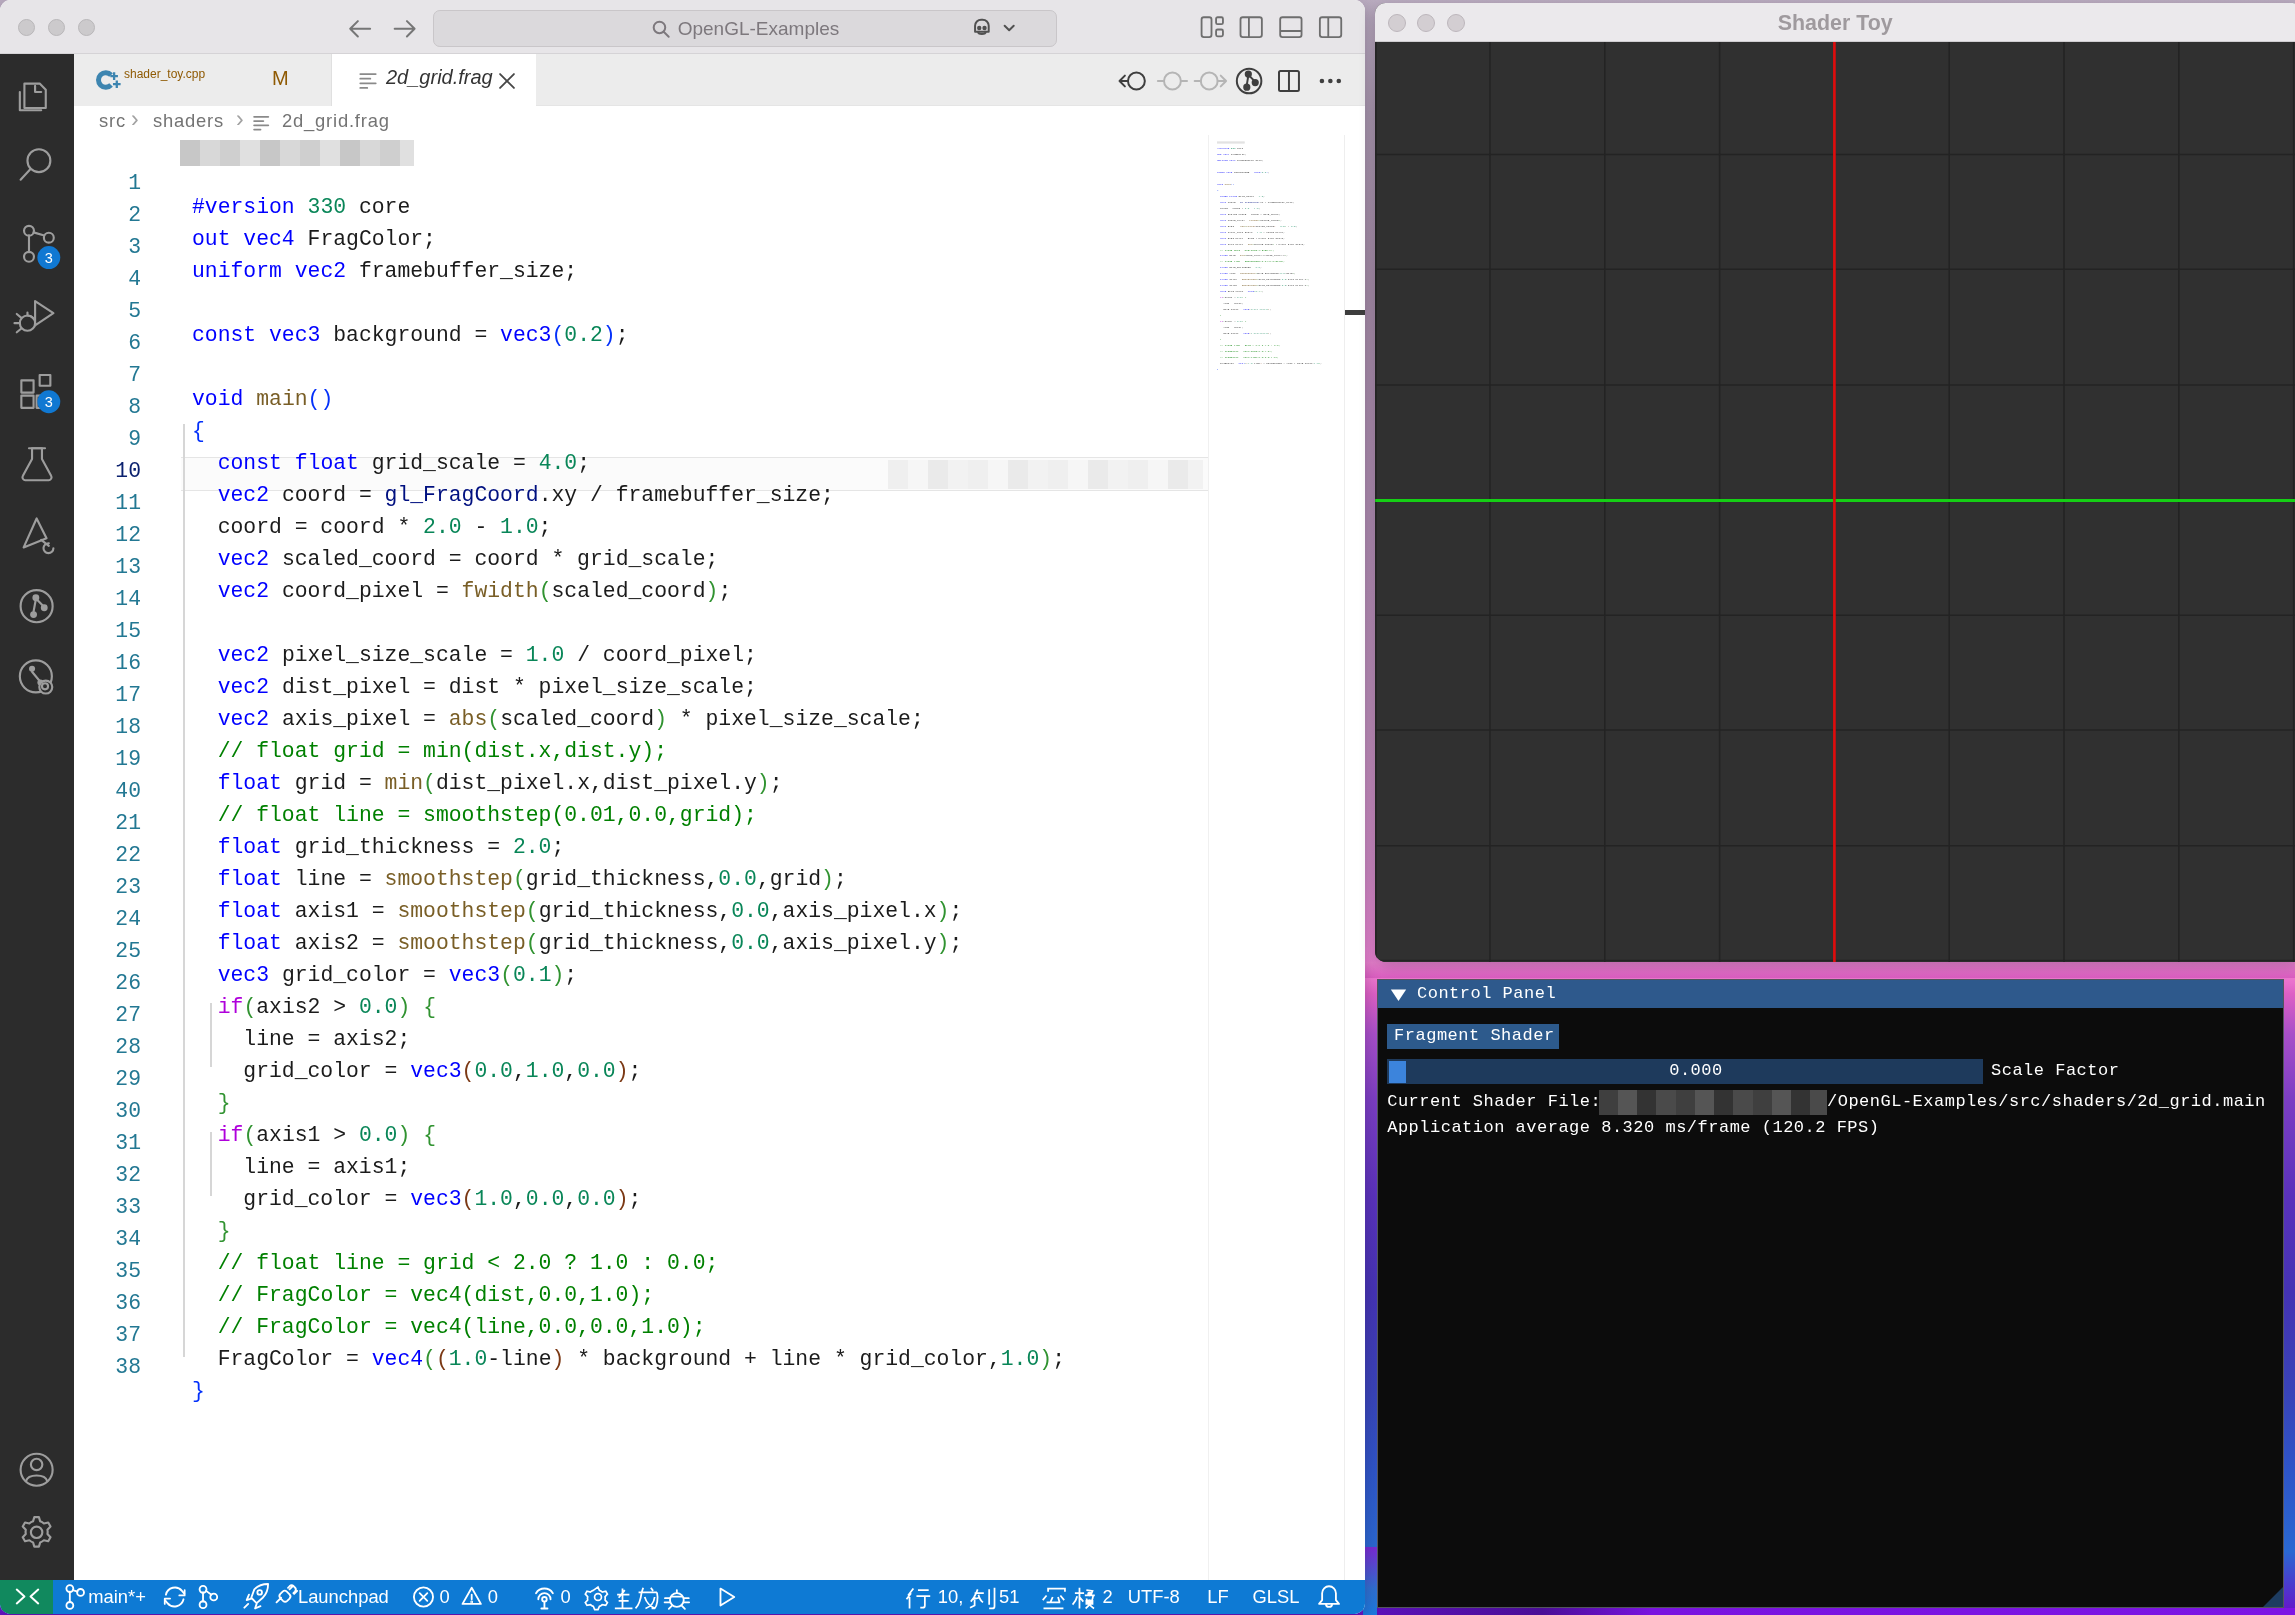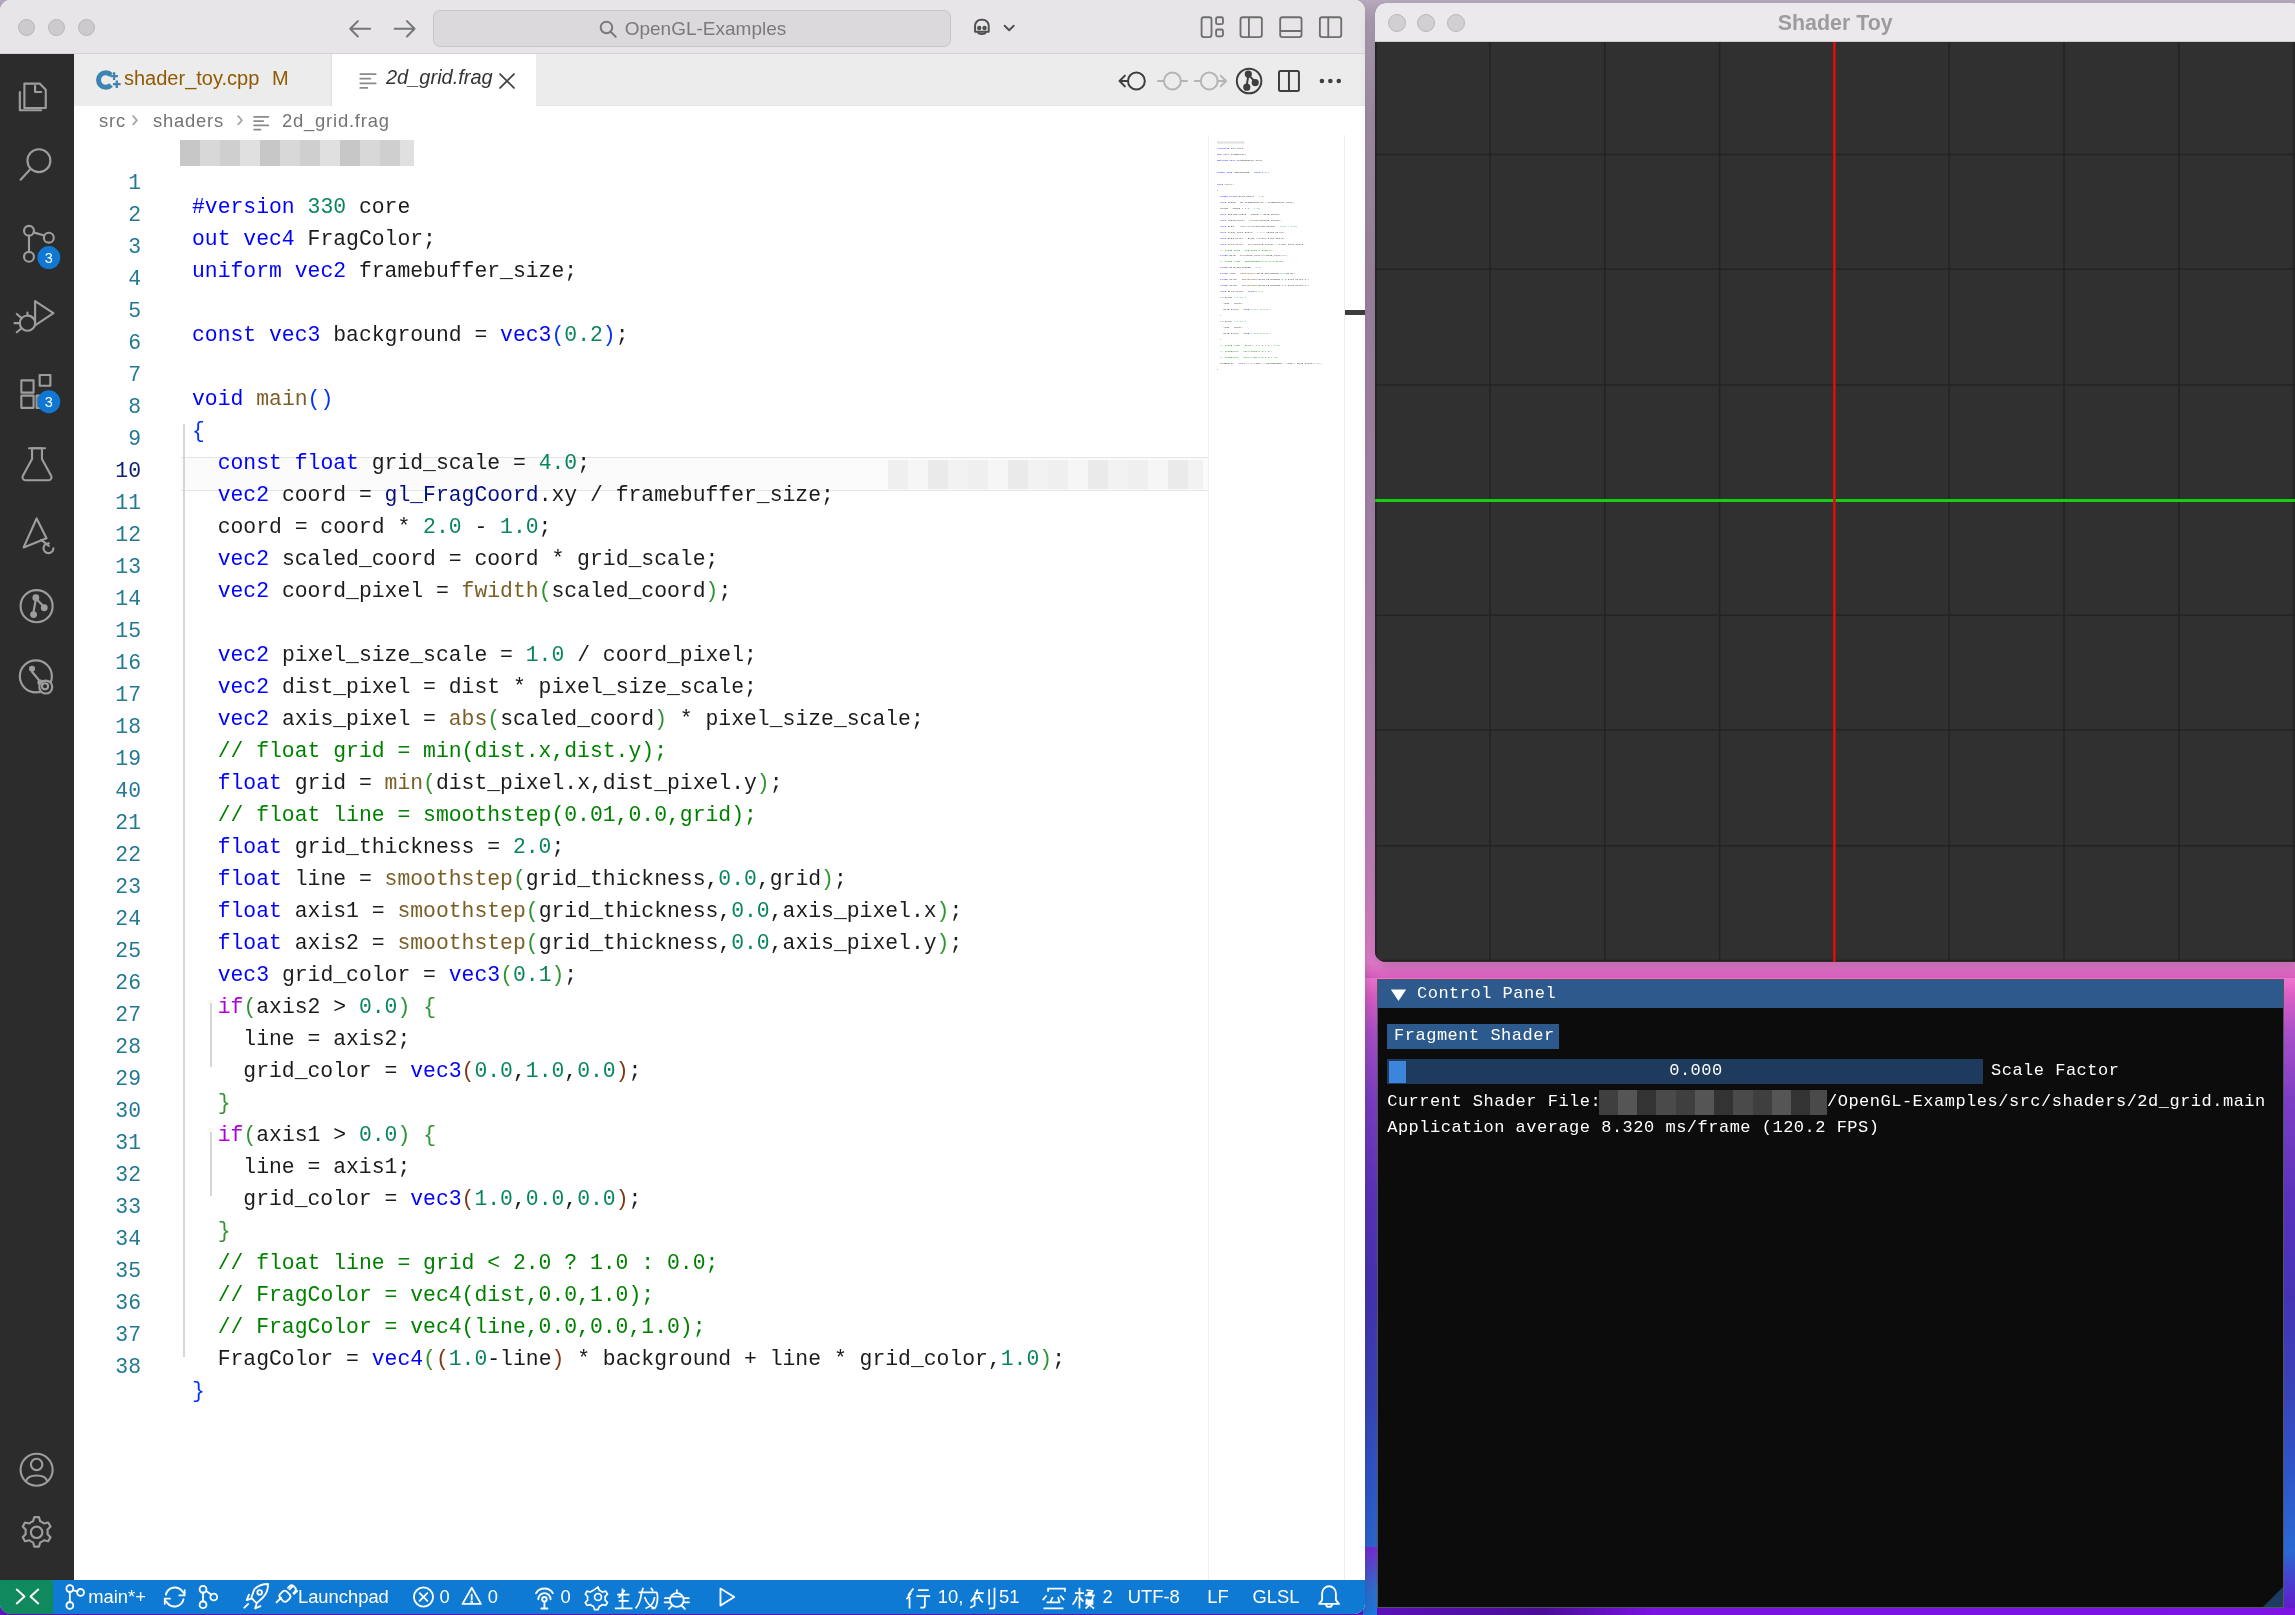--- a/index.html
+++ b/index.html
@@ -22,21 +22,21 @@
   border-radius:10.7px; overflow:hidden; background:#ffffff;
   box-shadow:0 4.6px 15.3px rgba(40,25,50,0.28);
 }
 #titlebar {
   position:absolute; left:0; top:0; width:100%; height:54px;
   background:#e7e5e8; border-bottom:0.8px solid #d5d3d6;
 }
 .tl { position:absolute; top:19px; width:17px; height:17px; border-radius:50%;
   background:#cccacc; border:0.8px solid #b9b7b9; }
 #cmdcenter {
-  position:absolute; left:433px; top:10px; width:518px; height:37px;
+  position:absolute; left:433px; top:10px; width:624px; height:37px;
   background:#dbd9dc; border:0.8px solid #c9c6c9; border-radius:6.9px;
   color:#7d787d; font-size:19px; text-align:center; line-height:35px;
 }
 #tabbar {
   position:absolute; left:74px; top:54px; width:1291px; height:52px;
   background:#ececec; border-bottom:0.8px solid #e5e5e5;
 }
 .tab1 { position:absolute; left:0; top:0; width:258px; height:52px;
   background:#ececec; border-right:0.8px solid #e0e0e0; }
 .tab2 { position:absolute; left:258px; top:0; width:204px; height:52px;
@@ -159,21 +159,21 @@
     <div class="tab1">
       <svg width="26" height="26" viewBox="0 0 34 34" style="position:absolute;left:20.7px;top:13px;">
         <path d="M21 10.5 a9.5 9.5 0 1 0 0 13" fill="none" stroke="#3d85b0" stroke-width="6.5"></path>
         <g stroke="#3d85b0" stroke-width="3">
             <line x1="20" y1="12" x2="30" y2="12"></line>
             <line x1="25" y1="7" x2="25" y2="17"></line>
             <line x1="23.5" y1="22.5" x2="33.5" y2="22.5"></line>
             <line x1="28.5" y1="17.5" x2="28.5" y2="27.5"></line>
           </g>
       </svg>
-      <span style="position:absolute;left:50px;top:13px;font-size:20px;color:#8f5a03;">shader_toy.cpp</span>
+      <span style="position:absolute;left:50px;top:13px;font-size:12px;color:#8f5a03;">shader_toy.cpp</span>
       <span style="position:absolute;left:198px;top:13px;font-size:20px;color:#8f5a03;">M</span>
     </div>
     <div class="tab2">
       <svg width="20" height="20" viewBox="0 0 26 26" style="position:absolute;left:26px;top:17px;">
         <g stroke="#8a8a8a" stroke-width="2.4" stroke-linecap="round">
           <line x1="3" y1="4" x2="23" y2="4"></line>
             <line x1="3" y1="10" x2="16" y2="10"></line>
             <line x1="3" y1="16" x2="23" y2="16"></line>
             <line x1="3" y1="22" x2="12" y2="22"></line>
         </g>

